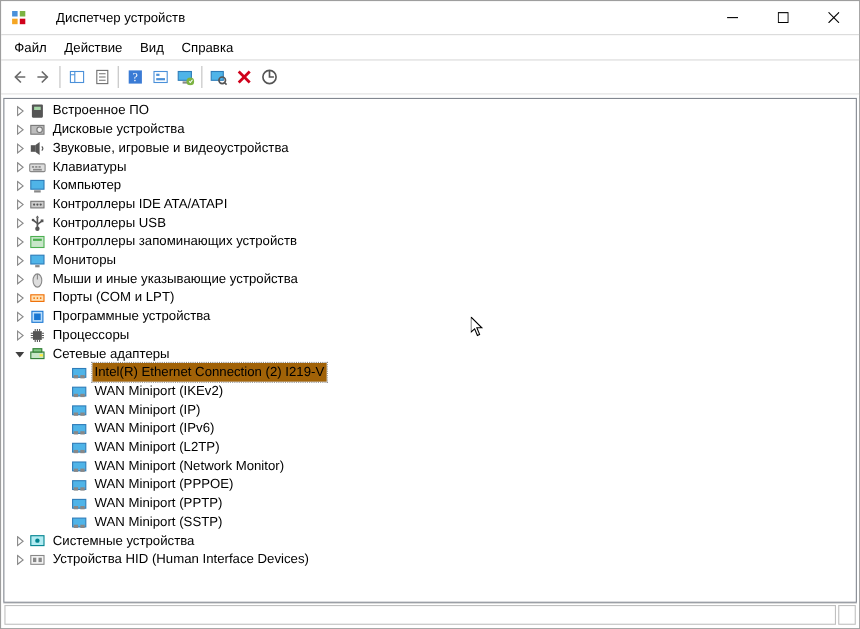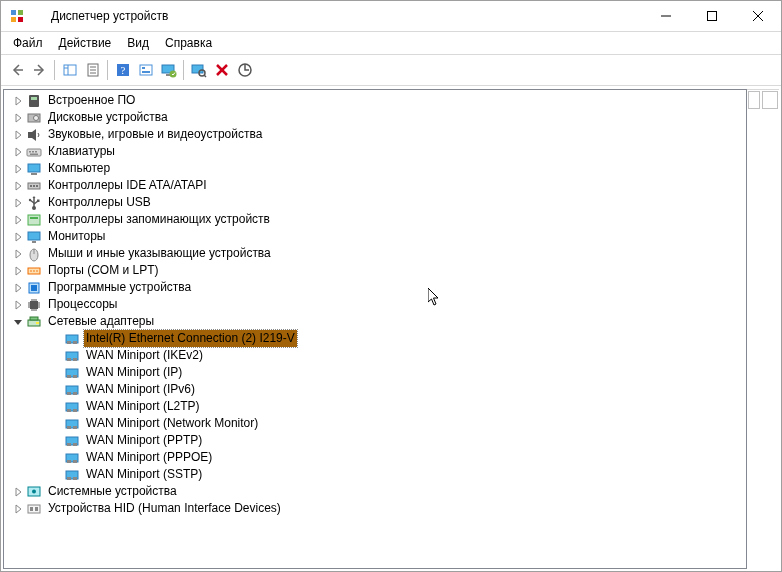--- a/index.html
+++ b/index.html
@@ -7,21 +7,21 @@
   .titlebar{height:30px;display:flex;align-items:center;border-bottom:1px solid #d9d9d9;}
   .title-icon{width:16px;height:16px;margin:0 6px 0 8px;}
   .title-text{flex:0 0 auto;font-size:12px;margin-left:20px;}
   .title-spacer{flex:1;}
   .win-btn{width:46px;height:30px;display:flex;align-items:center;justify-content:center;}
   .menubar{height:22px;display:flex;align-items:center;padding:0 4px;border-bottom:1px solid #d9d9d9;}
   .menu-item{padding:2px 8px;}
   .toolbar{height:26px;display:flex;align-items:center;padding:2px 4px;border-bottom:1px solid #d9d9d9;gap:0;}
   .tool-btn{width:23px;height:22px;display:flex;align-items:center;justify-content:center;border:1px solid transparent;border-radius:2px;box-sizing:border-box;}
   .tool-sep{width:1px;height:20px;background:#c0c0c0;margin:0 3px;}
-  .content{flex:1;display:flex;flex-direction:row;border-top:1px solid #fff;overflow:hidden;position:relative;padding:2px;}
+  .content{flex:1;display:flex;flex-direction:column;border-top:1px solid #fff;overflow:hidden;position:relative;padding:2px;}
   .tree-wrap{flex:1;border:1px solid #828790;overflow:auto;position:relative;background:#fff;}
   .tree{padding:2px 0;}
   .tree-row{display:flex;align-items:center;height:17px;line-height:17px;white-space:nowrap;}
   .expander{width:16px;height:16px;display:flex;align-items:center;justify-content:center;flex-shrink:0;}
   .expander svg{display:block;}
   .dev-icon{width:16px;height:16px;margin-right:4px;flex-shrink:0;}
   .row-label{padding:0 2px;}
   .row-selected .row-label{background:#a16207;outline:1px dotted #888;}
   .indent-1{padding-left:6px;}
   .indent-2{padding-left:44px;}
@@ -394,30 +394,30 @@
               </svg></span>
             <span class="row-label">WAN Miniport (Network Monitor)</span>
           </div>
           <div class="tree-row indent-2">
             <span class="expander"></span>
             <span class="dev-icon"><svg width="16" height="16" viewBox="0 0 16 16">
                 <rect x="2" y="4" width="12" height="8" fill="#4fb4e8" stroke="#2e7cb8"></rect>
                 <rect x="3" y="10" width="4" height="3" fill="#888"></rect>
                 <rect x="9" y="10" width="4" height="3" fill="#888"></rect>
               </svg></span>
+            <span class="row-label">WAN Miniport (PPPOE)</span>
+          </div>
+          <div class="tree-row indent-2">
+            <span class="expander"></span>
+            <span class="dev-icon"><svg width="16" height="16" viewBox="0 0 16 16">
+                <rect x="2" y="4" width="12" height="8" fill="#4fb4e8" stroke="#2e7cb8"></rect>
+                <rect x="3" y="10" width="4" height="3" fill="#888"></rect>
+                <rect x="9" y="10" width="4" height="3" fill="#888"></rect>
+              </svg></span>
             <span class="row-label">WAN Miniport (PPTP)</span>
-          </div>
-          <div class="tree-row indent-2">
-            <span class="expander"></span>
-            <span class="dev-icon"><svg width="16" height="16" viewBox="0 0 16 16">
-                <rect x="2" y="4" width="12" height="8" fill="#4fb4e8" stroke="#2e7cb8"></rect>
-                <rect x="3" y="10" width="4" height="3" fill="#888"></rect>
-                <rect x="9" y="10" width="4" height="3" fill="#888"></rect>
-              </svg></span>
-            <span class="row-label">WAN Miniport (PPPOE)</span>
           </div>
           <div class="tree-row indent-2">
             <span class="expander"></span>
             <span class="dev-icon"><svg width="16" height="16" viewBox="0 0 16 16">
                 <rect x="2" y="4" width="12" height="8" fill="#4fb4e8" stroke="#2e7cb8"></rect>
                 <rect x="3" y="10" width="4" height="3" fill="#888"></rect>
                 <rect x="9" y="10" width="4" height="3" fill="#888"></rect>
               </svg></span>
             <span class="row-label">WAN Miniport (SSTP)</span>
           </div>

